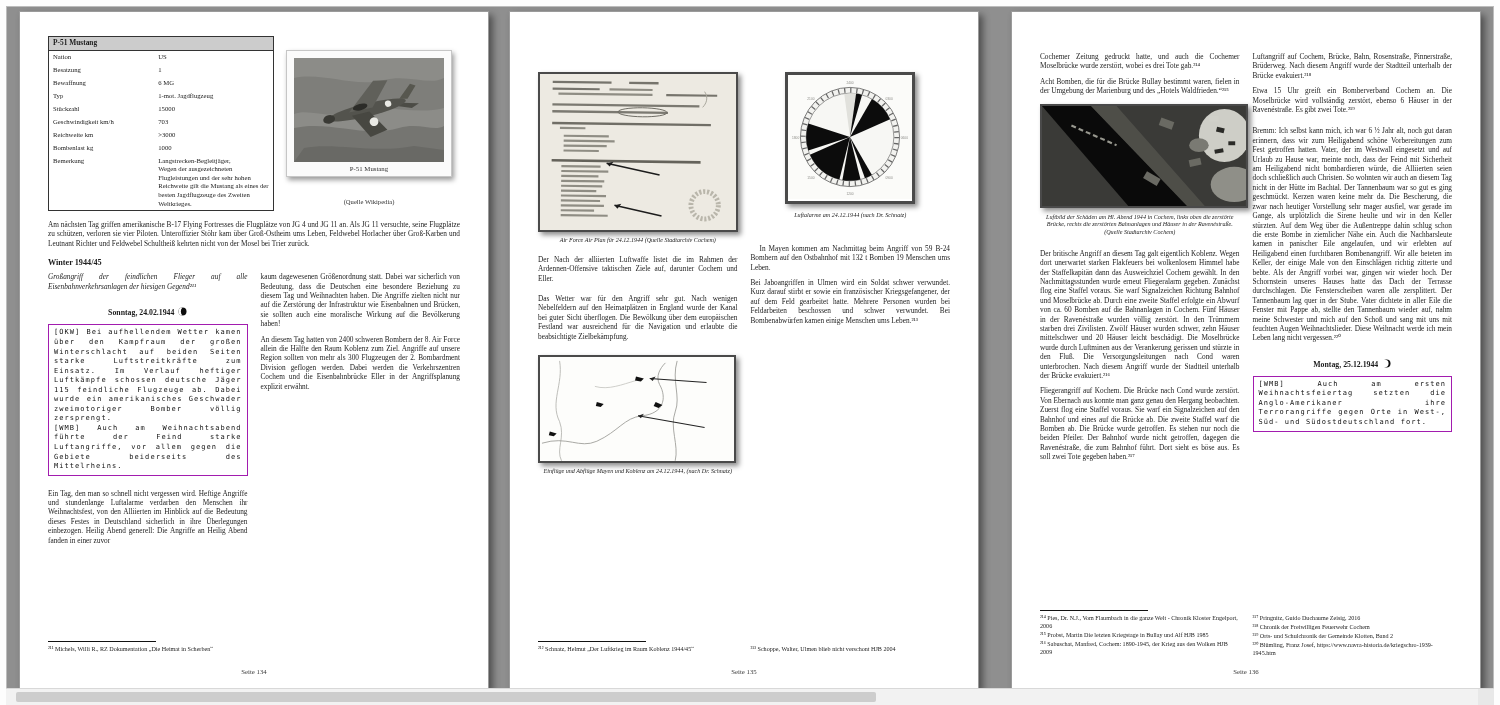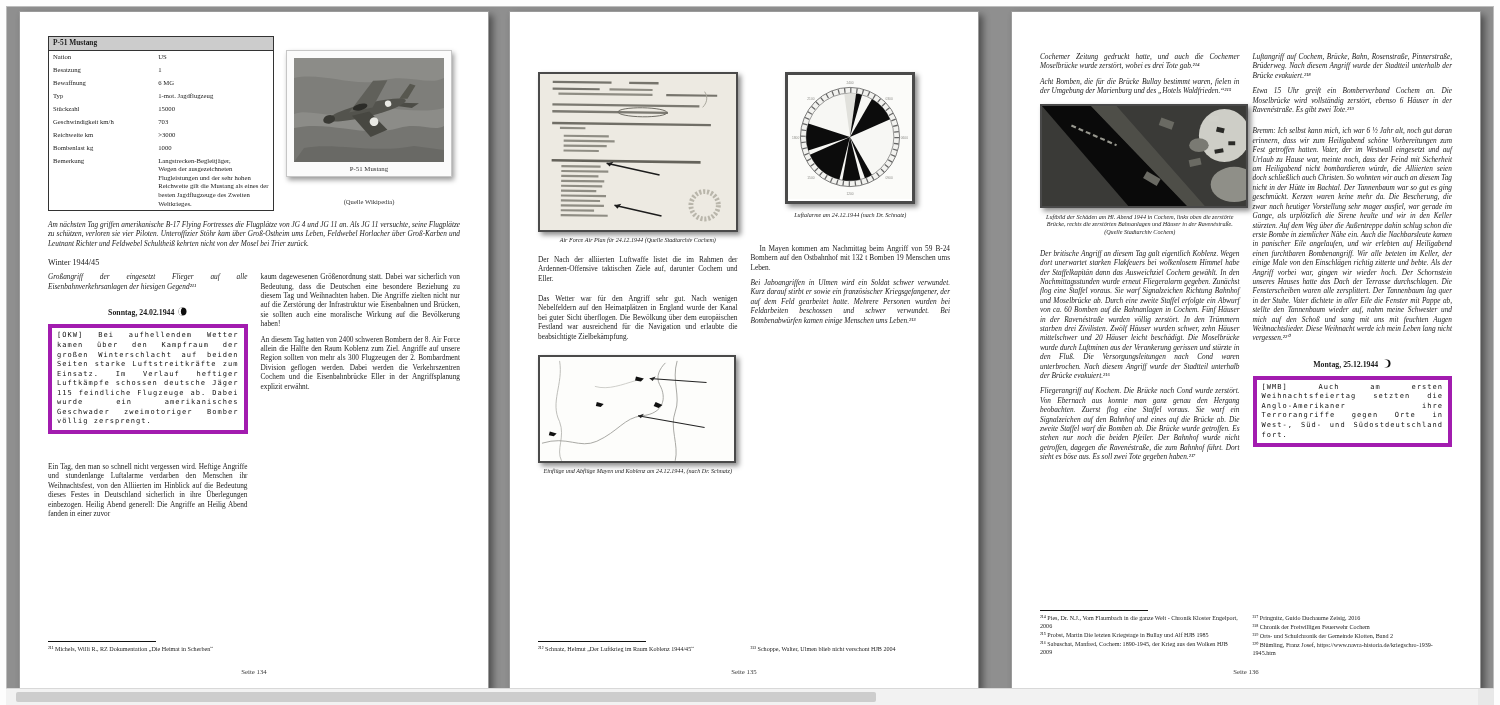--- a/index.html
+++ b/index.html
@@ -8,45 +8,45 @@
   #canvas{position:absolute;left:6px;top:6px;right:6px;bottom:16px;background:#8f8f8f;border:1px solid #bcbcbc}
   #hscroll{position:absolute;left:6px;right:6px;bottom:0;height:16px;background:#f2f2f2;border-top:1px solid #d8d8d8}
   #hthumb{position:absolute;left:10px;top:3px;width:860px;height:10px;background:#cdcdcd;border-radius:2px}
   #scorner{position:absolute;right:0;top:0;width:16px;height:16px;background:#e8e8e8}
 
   .page{position:absolute;top:4px;width:470px;height:678px;background:#ffffff;border:1px solid #9b9b9b;
         box-shadow:4px 4px 7px rgba(0,0,0,.45);padding:0 28px;box-sizing:border-box}
   #page1{left:12px}#page2{left:502px}#page3{left:1004px}
 
   .body-text{font-size:7.3px;line-height:9.4px;text-align:justify;margin:0 0 6px 0}
-  .it{font-style:italic}
+  .it{}
   .indent{text-indent:9px}
   .two-col{display:flex;gap:13px;align-items:flex-start}
   .col{flex:1;min-width:0}
 
   
   .p1-top{position:relative;height:184px;margin-top:24px}
   .spec-table{position:absolute;left:0;top:0;width:226px;border-collapse:collapse;border:1px solid #333;
               font-size:6.7px;line-height:8.6px}
   .spec-table .thead td{background:#cccccc;font-weight:bold;font-size:7.4px;border-bottom:1px solid #333;padding:2px 4px}
   .spec-table td{padding:2.2px 4px;vertical-align:top}
   .spec-label{width:47%}
   .pre{white-space:pre-line}
 
   .photo-frame{position:absolute;left:238px;top:14px;width:166px;background:#fbfbfb;border:1px solid #c6c6c6;
                box-shadow:2px 3px 5px rgba(0,0,0,.4);padding:7px 7px 2px;box-sizing:border-box;text-align:center}
   .photo-frame svg{display:block;width:150px;height:104px;margin:0 auto}
   .photo-cap{font-size:6.8px;padding:3px 0 2px;color:#333}
   .photo-src{position:absolute;left:238px;top:162px;width:166px;text-align:center;font-size:6.6px;color:#333}
 
-  .section-h{font-size:8.2px;font-weight:normal;margin:10px 0 5px}
+  .section-h{font-size:8.2px;font-weight:bold;margin:10px 0 5px}
   .sub-it{font-size:7.3px;line-height:9.6px;font-style:italic;text-align:justify;margin:0}
   .date-h{font-size:7.8px;font-weight:bold;text-align:center;margin:16px 0 7px}
   .moon{vertical-align:-1px;margin-left:4px}
-  .mono-box{border:4px solid #a21caf;padding:3px 5px;font-family:"DejaVu Sans Mono",monospace;
+  .mono-box{border:1px solid #a21caf;padding:3px 5px;font-family:"DejaVu Sans Mono",monospace;
             font-size:7px;line-height:9.55px;letter-spacing:1.05px;text-align:justify;color:#111}
   .mono-box p{margin:0}
 
   
   .fig-dark{border:2px solid #4a4a4a;box-shadow:3px 3px 5px rgba(0,0,0,.45);background:#f3f1ea;
             box-sizing:border-box;overflow:hidden}
   .figcap{font-size:6.1px;font-style:italic;text-align:center;line-height:7.7px;color:#222;margin:5px 4px 10px}
   .fig-center{margin-left:auto;margin-right:auto}
 
   
@@ -131,29 +131,30 @@
       </div>
       <div class="photo-src">(Quelle Wikipedia)</div>
     </div>
 
     <p class="body-text it">Am nächsten Tag griffen amerikanische B-17 Flying Fortresses die Flugplätze von JG 4 und JG 11 an. Als JG 11 versuchte, seine Flugplätze zu schützen, verloren sie vier Piloten. Unteroffizier Stöhr kam über Groß-Ostheim ums Leben, Feldwebel Horlacher über Groß-Karben und Leutnant Richter und Feldwebel Schultheiß kehrten nicht von der Mosel bei Trier zurück.</p>
 
     <div class="section-h">Winter 1944/45</div>
 
     <div class="two-col">
       <div class="col">
-        <p class="sub-it">Großangriff der eingesetzt Flieger auf alle Eisenbahnverkehrsanlagen der hiesigen Gegend²¹¹</p>
+        <p class="sub-it">Großangriff der feindlichen Flieger auf alle Eisenbahnverkehrsanlagen der hiesigen Gegend²¹¹</p>
         <div class="date-h"><span>Sonntag, 24.02.1944</span><svg class="moon" width="9" height="9" viewBox="0 0 9 9">
               <circle cx="4.5" cy="4.5" r="4" fill="#0d0d0d"></circle>
               <path d="M4.5,0.5 A4,4 0 0,0 4.5,8.5 A5.6,5.6 0 0,1 4.5,0.5 Z" fill="#ffffff"></path>
             </svg></div>
         <div class="mono-box">
           <p>[OKW] Bei aufhellendem Wetter kamen über den Kampfraum der großen Winterschlacht auf beiden Seiten starke Luftstreitkräfte zum Einsatz. Im Verlauf heftiger Luftkämpfe schossen deutsche Jäger 115 feindliche Flugzeuge ab. Dabei wurde ein amerikanisches Geschwader zweimotoriger Bomber völlig zersprengt.</p>
-        </div>
-        <p class="body-text" style="margin-top:28px">Ein Tag, den man so schnell nicht vergessen wird. Heftige Angriffe und stundenlange Luftalarme verdarben den Menschen ihr Weihnachtsfest, von den Alliierten im Hinblick auf die Bedeutung dieses Festes in Deutschland sicherlich in ihre Überlegungen einbezogen. Heilig Abend generell: Die Angriffe an Heilig Abend fanden in einer zuvor</p>
+          <p>[WMB] Auch am Weihnachtsabend führte der Feind starke Luftangriffe, vor allem gegen die Gebiete beiderseits des Mittelrheins.</p>
+        </div>
+        <p class="body-text" style="margin-top:13px">Ein Tag, den man so schnell nicht vergessen wird. Heftige Angriffe und stundenlange Luftalarme verdarben den Menschen ihr Weihnachtsfest, von den Alliierten im Hinblick auf die Bedeutung dieses Festes in Deutschland sicherlich in ihre Überlegungen einbezogen. Heilig Abend generell: Die Angriffe an Heilig Abend fanden in einer zuvor</p>
       </div>
       <div class="col">
         <p class="body-text">kaum dagewesenen Größenordnung statt. Dabei war sicherlich von Bedeutung, dass die Deutschen eine besondere Beziehung zu diesem Tag und Weihnachten haben. Die Angriffe zielten nicht nur auf die Zerstörung der Infrastruktur wie Eisenbahnen und Brücken, sie sollten auch eine moralische Wirkung auf die Bevölkerung haben!</p>
         <p class="body-text">An diesem Tag hatten von 2400 schweren Bombern der 8. Air Force allein die Hälfte den Raum Koblenz zum Ziel. Angriffe auf unsere Region sollten von mehr als 300 Flugzeugen der 2. Bombardment Division geflogen werden. Dabei werden die Verkehrszentren Cochem und die Eisenbahnbrücke Eller in der Angriffsplanung explizit erwähnt.</p>
       </div>
     </div>
 
     <div class="fnotes">
       <div class="fnote-rule"></div>
       <p class="fnote" style="width:250px">²¹¹ Michels, Willi R., RZ Dokumentation „Die Heimat in Scherben“</p>

